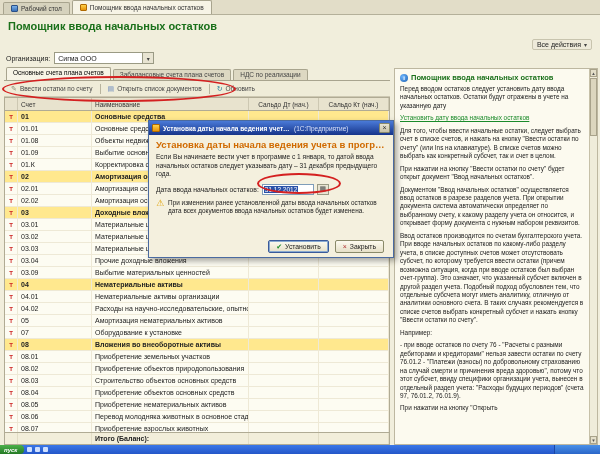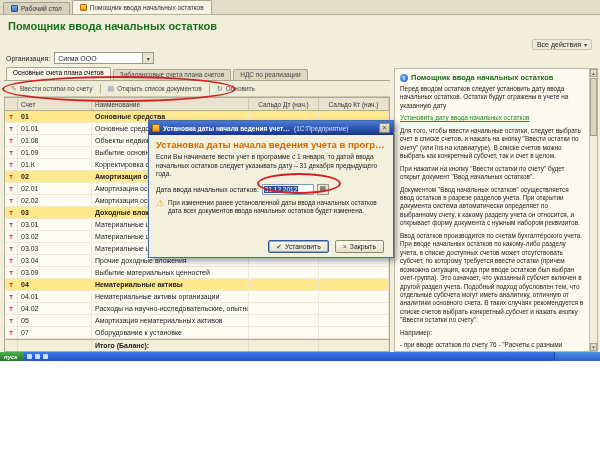--- a/index.html
+++ b/index.html
@@ -1,17 +1,17 @@
 <!DOCTYPE html>
 <html><head>
 <meta charset="utf-8">
 <style>
   * { margin:0; padding:0; box-sizing:border-box; font-family:"Liberation Sans","DejaVu Sans",sans-serif; }
   html,body { width:600px; height:455px; }
-  .screen { position:relative; width:600px; height:361px; background:#f1eedc; overflow:hidden; }
+  .screen { position:relative; width:600px; height:454px; background:#f1eedc; overflow:hidden; }
 
   
   .tabbar { position:absolute; top:0; left:0; right:0; height:15px; background:#e2ddc8;
             border-bottom:1px solid #b4b09a; display:flex; align-items:flex-end; padding-left:3px; gap:2px; }
   .wtab { display:flex; align-items:center; gap:3px; font-size:6.5px; color:#333; padding:2px 7px;
           height:12px; background:#d6d2bd; border:1px solid #a8a48e; border-bottom:none; border-radius:2px 2px 0 0; white-space:nowrap;}
   .wtab.active { background:#f7f4e6; height:14px; }
   .wicon { width:7px; height:7px; display:inline-block; border-radius:1px; }
   .desktop-icon { background:linear-gradient(#7ab0e8,#3a70b8); border:1px solid #2a5088; }
   .assistant-tab-icon { background:linear-gradient(#ffd24a,#e8940a); border:1px solid #b06a00; }

